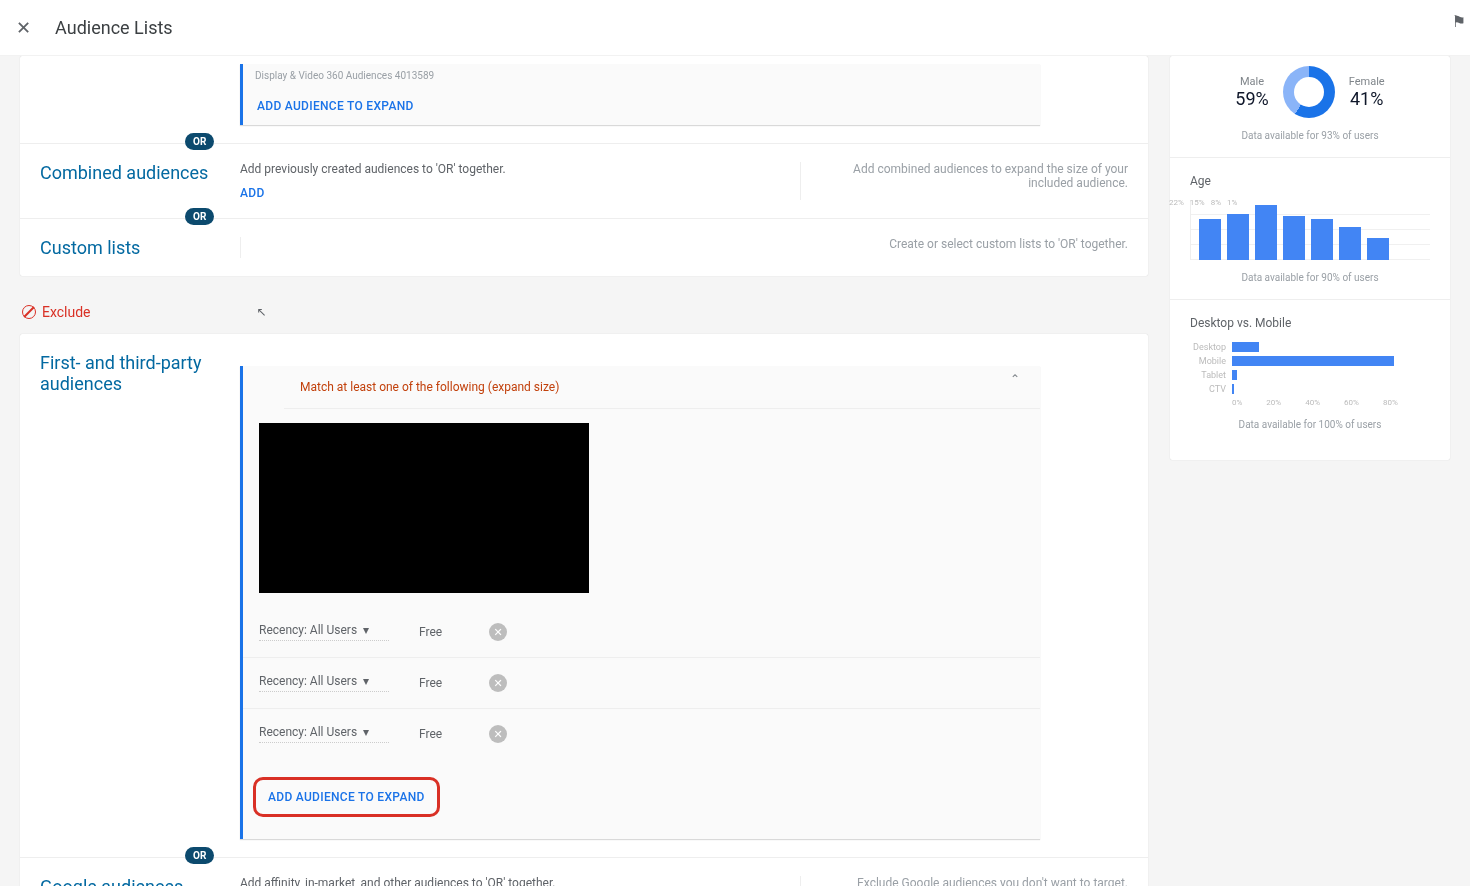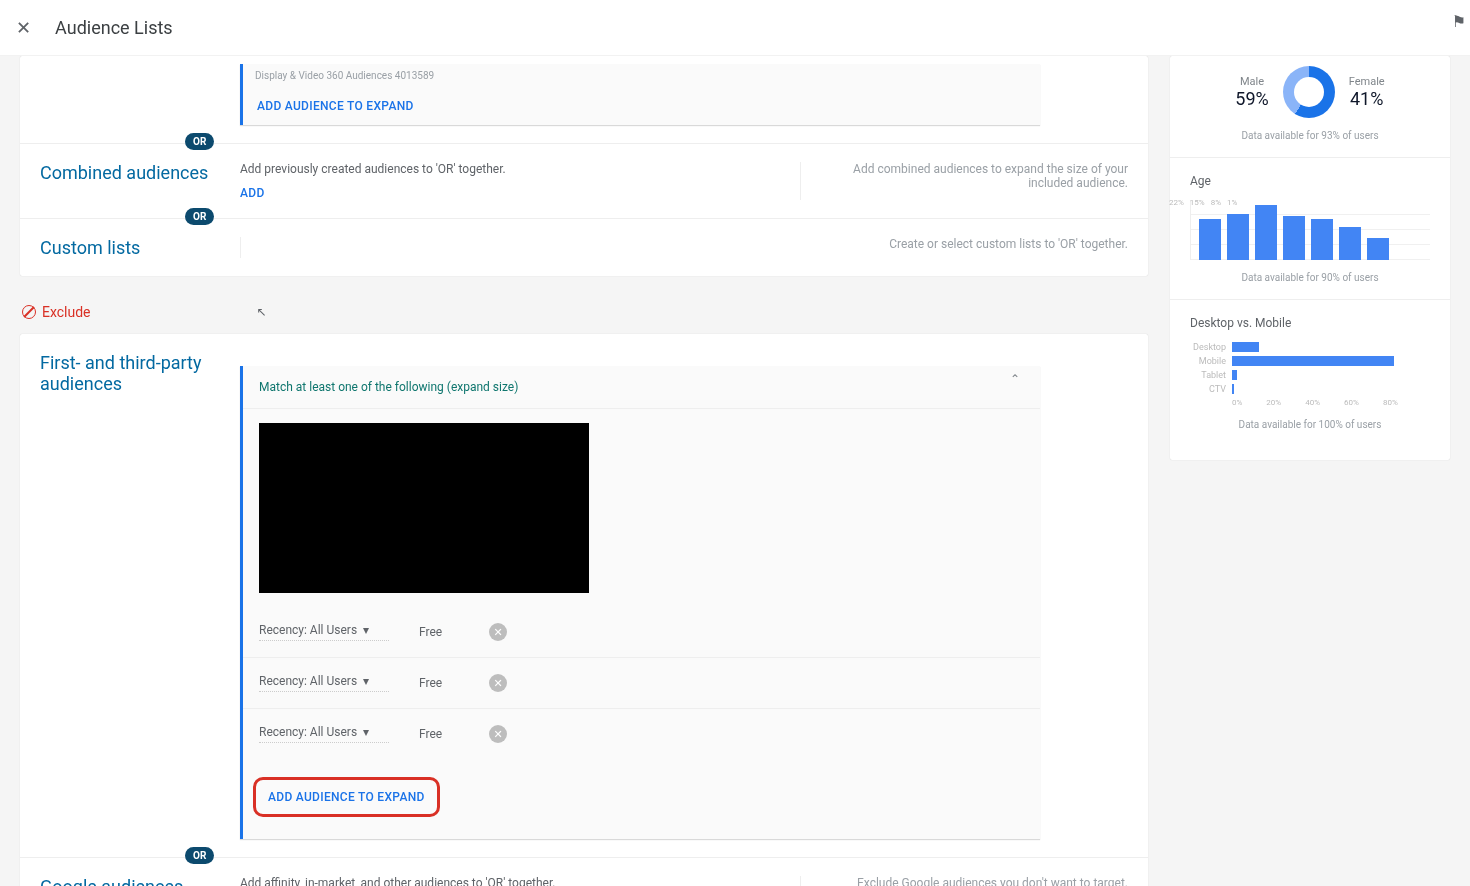--- a/index.html
+++ b/index.html
@@ -11,21 +11,21 @@
 .left-col{flex:1;}
 .panel{background:#fff;border-radius:2px;margin-bottom:28px;box-shadow:0 0 1px rgba(0,0,0,.2);}
 .row{display:flex;padding:18px 0;border-top:1px solid #eee;}
 .row:first-child{border-top:none;}
 .row-label{width:220px;padding-left:20px;color:#0369a1;font-size:18px;}
 .row-body{width:560px;color:#5f6368;font-size:12px;}
 .row-help{flex:1;color:#9aa0a6;font-size:12px;padding:0 20px;border-left:1px solid #eee;text-align:right;}
 .link-btn{color:#1a73e8;text-transform:uppercase;font-weight:500;font-size:12px;letter-spacing:.3px;display:inline-block;margin-top:10px;margin-right:18px;cursor:pointer;}
 .card{border-left:3px solid #1a73e8;background:#fafafa;box-shadow:0 1px 1px rgba(0,0,0,.15);margin-top:8px;}
 .card-sub{padding:6px 12px;color:#9aa0a6;font-size:10px;text-transform:none;}
-.card-head{padding:14px 16px;color:#0f766e;font-size:12px;border-bottom:1px solid #eee;}
+.card-head{padding:14px 16px;color:#c2410c;font-size:12px;border-bottom:1px solid #eee;margin-left:41px;}
 .card-item{display:flex;align-items:center;padding:16px 16px;border-top:1px solid #eee;gap:30px;}
 .card-item:first-of-type{border-top:none;}
 .redacted{width:330px;height:170px;background:#000;margin:14px 16px;}
 .recency{color:#5f6368;font-size:12px;border-bottom:1px dotted #ccc;padding-bottom:3px;display:inline-flex;align-items:center;gap:6px;width:130px;}
 .free{color:#5f6368;font-size:12px;width:40px;}
 .remove-icon{width:18px;height:18px;border-radius:50%;background:#bdbdbd;color:#fff;display:inline-flex;align-items:center;justify-content:center;font-size:11px;cursor:pointer;}
 .or-badge{position:relative;}
 .or-badge span{position:absolute;left:165px;top:-10px;background:#0c4a6e;color:#fff;font-size:10px;font-weight:bold;padding:3px 8px;border-radius:10px;}
 .exclude-head{display:flex;align-items:center;margin:18px 0 14px 2px;color:#d93025;font-size:14px;gap:6px;}
 .exclude-head .ico{width:14px;height:14px;border:1.8px solid #d93025;border-radius:50%;position:relative;}

